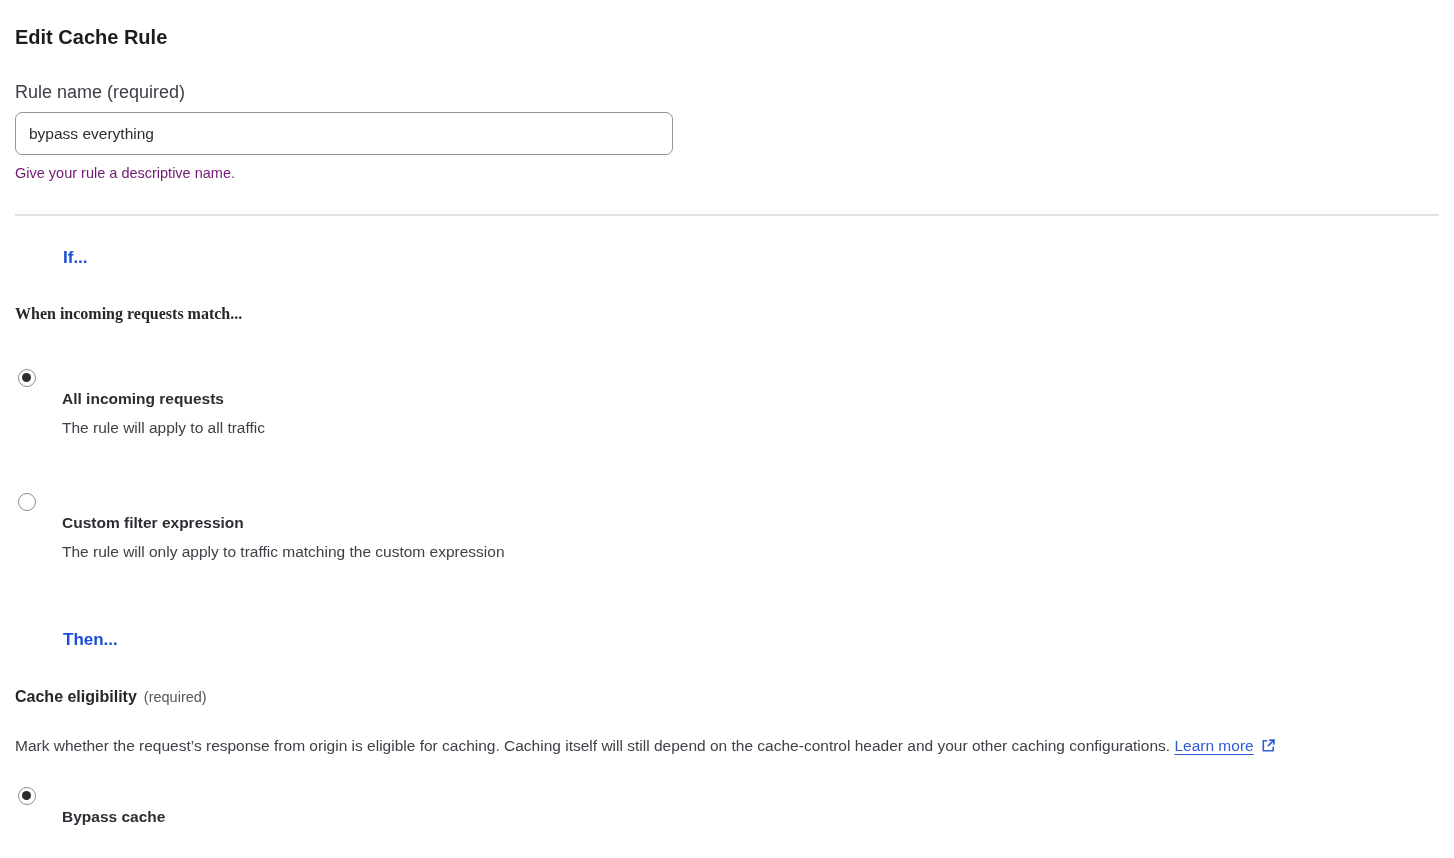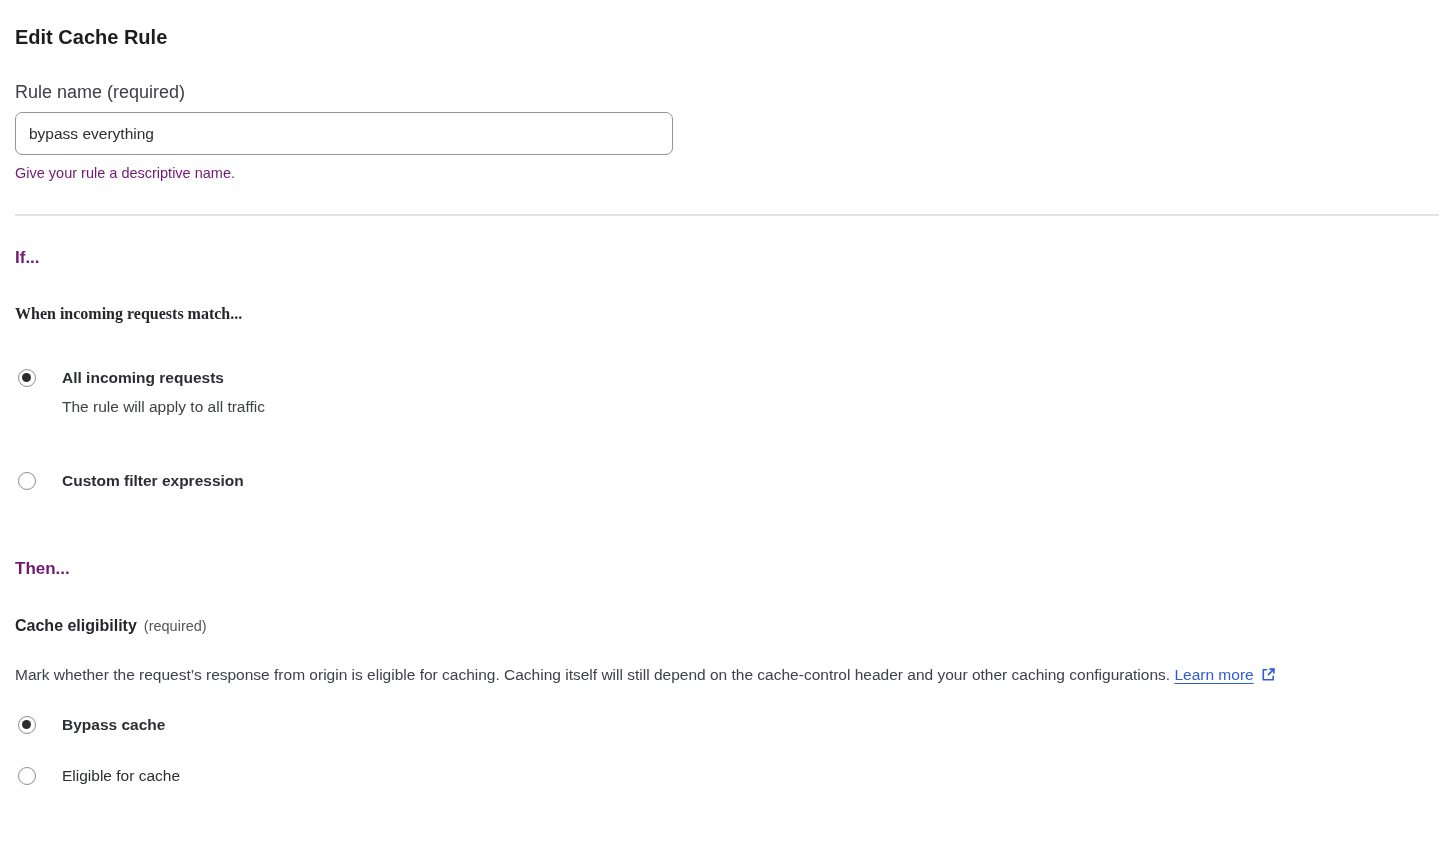--- a/index.html
+++ b/index.html
@@ -45,21 +45,21 @@
   .divider {
     margin-top: 32px;
     border: none;
     border-top: 2px solid #e2e2e2;
     width: 100%;
   }
 
   .section-heading {
     margin-top: 31px;
     font-size: 17px; line-height: 21px;
-    font-weight: bold; color: #701a75;
+    font-weight: bold; color: #1d4ed8; margin-left: 48px;
   }
   .section-heading.then { margin-top: 68px; }
 
   .sub-heading {
     margin-top: 36px;
     font-size: 16px; line-height: 20px;
     font-weight: bold; color: #26272b; font-family: Liberation Serif, serif;
   }
 
   .radio-option {
@@ -84,21 +84,21 @@
   }
   .radio-circle.selected::after {
     content: "";
     position: absolute;
     left: 3px; top: 3px;
     width: 9px; height: 9px;
     border-radius: 50%;
     background: #2b2c2e;
   }
 
-  .radio-text { margin-left: 26px; }
+  .radio-text { margin-left: 26px; margin-top: 21px; }
   .opt-label {
     font-size: 15.5px; line-height: 19px;
     color: #2c2e33;
   }
   .opt-label.bold { font-weight: bold; }
   .opt-desc {
     margin-top: 10px;
     font-size: 15.5px; line-height: 19px;
     color: #3e4147;
   }
@@ -154,20 +154,21 @@
     <span class="radio-text">
       <div class="opt-label bold">All incoming requests</div>
       <div class="opt-desc">The rule will apply to all traffic</div>
     </span>
   </div>
 
   <div class="radio-option opt-2">
     <span class="radio-circle"></span>
     <span class="radio-text">
       <div class="opt-label bold">Custom filter expression</div>
+      <div class="opt-desc">The rule will only apply to traffic matching the custom expression</div>
     </span>
   </div>
 
   <h2 class="section-heading then">Then...</h2>
 
   <div class="field-heading">
     <span>Cache eligibility</span><span class="inline-required">(required)</span>
   </div>
 
   <p class="description">

